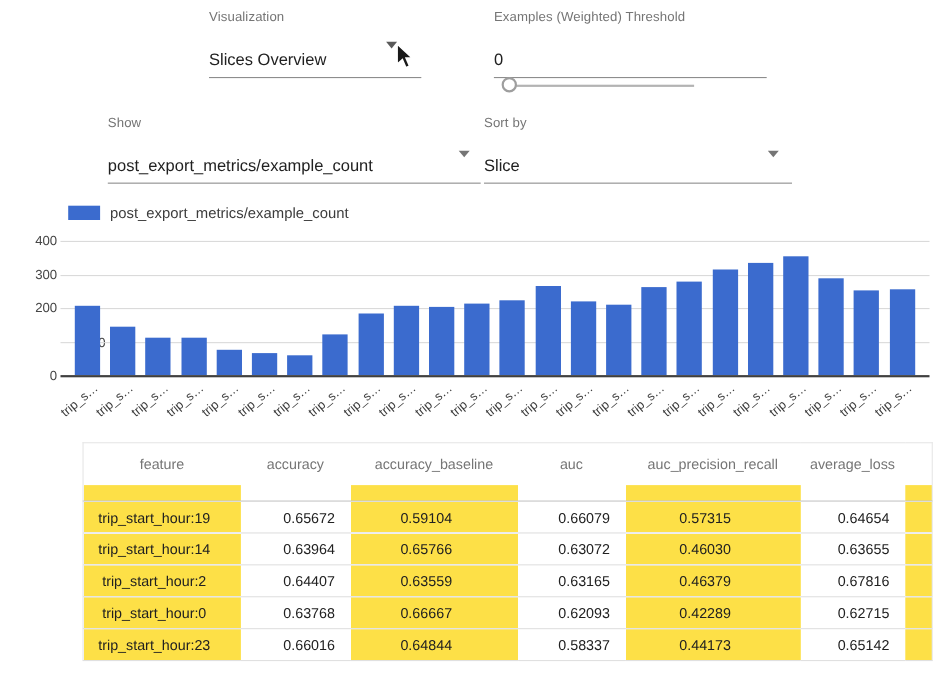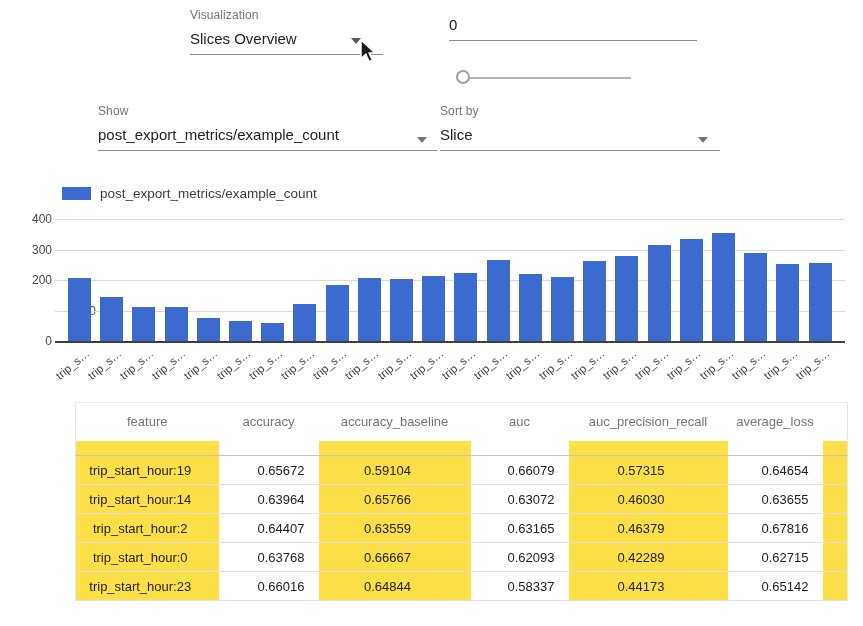--- a/index.html
+++ b/index.html
@@ -3,21 +3,21 @@
 <meta charset="utf-8">
 <style>
   * { margin:0; padding:0; box-sizing:border-box; }
   html,body { background:#fff; }
   body { font-family:"Liberation Sans", sans-serif; }
   .screen { position:relative; width:863px; height:626px; background:#fff; overflow:hidden;padding-left:12px; }
 
   
   .ctl { position:absolute; }
   .ctl-label { font-size:12px; color:#757575; letter-spacing:.1px; }
-  .ctl-value { font-size:15px; color:#212121; margin-top:8px; white-space:nowrap; }
+  .ctl-value { font-size:15px; color:#212121; margin-top:24px; white-space:nowrap; }
   .underline { height:1px; background:#8d8d8d; margin-top:7px; }
   .dd-arrow { position:absolute; width:0; height:0;
               border-left:5px solid transparent; border-right:5px solid transparent;
               border-top:6px solid #757575; }
   .dd-arrow.dark { border-top-color:#5a5a5a; }
 
   
   .slider { position:absolute; left:456px; top:70px; width:180px; height:16px; }
   .slider-track { position:absolute; left:8px; top:7px; width:167px; height:2px; background:#b3b3b3; }
   .slider-handle { position:absolute; left:0; top:0; width:14px; height:14px; border-radius:50%;
@@ -58,20 +58,21 @@
 <div class="screen">
 
   <div class="ctl" style="left:190px; top:8px; width:193px;">
     <div class="ctl-label">Visualization</div>
     <div class="ctl-value">Slices Overview</div>
     <div class="underline"></div>
     <div class="dd-arrow dark" style="left:161px; top:30px;"></div>
   </div>
 
   <div class="ctl" style="left:449px; top:8px; width:248px;">
+    <div class="ctl-label">Examples (Weighted) Threshold</div>
     <div class="ctl-value">0</div>
     <div class="underline"></div>
   </div>
 
   <div class="slider">
     <div class="slider-track"></div>
     <div class="slider-handle"></div>
   </div>
 
   <div class="cursor">

